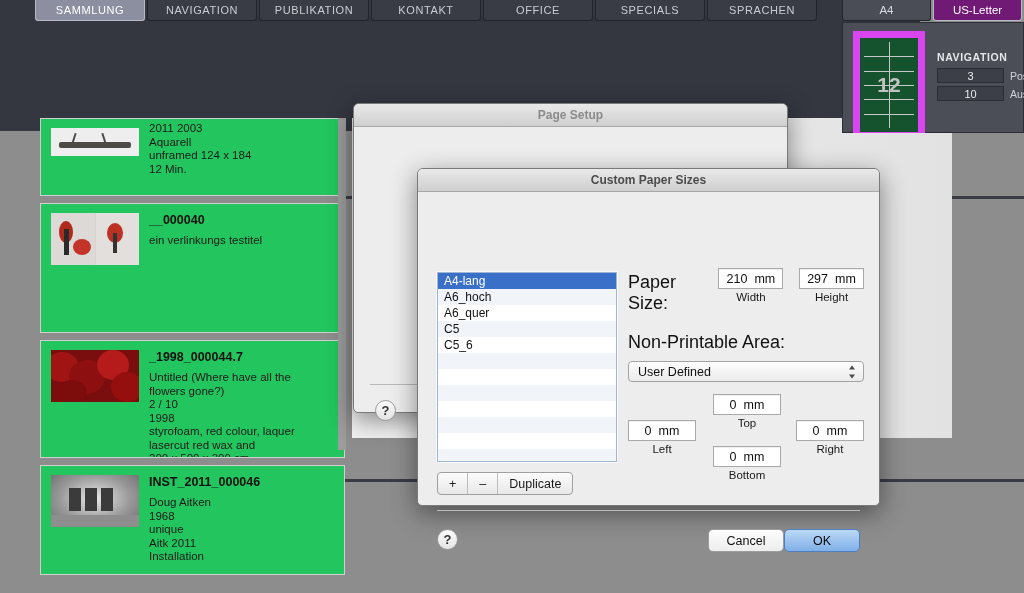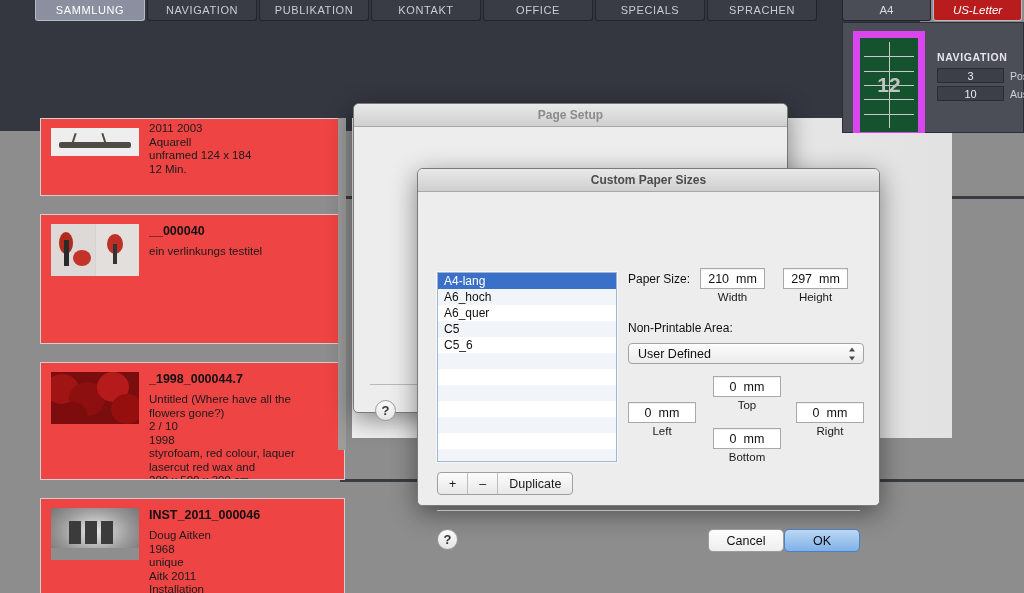--- a/index.html
+++ b/index.html
@@ -44,24 +44,24 @@
     border-color: #b6b9c6;
   }
 
   
   .record-list {
     position: absolute; left: 40px; top: 118px;
     width: 305px;
   }
   .record-card {
     position: relative;
-    background: #ef4444;
+    background: #22c55e;
     border: 1px solid #cfcfcf;
     box-sizing: border-box;
-    margin-bottom: 18px;
+    margin-bottom: 7px;
     padding: 9px 8px 9px 10px;
     display: flex;
     overflow: hidden;
   }
   .record-card.r1 { height: 78px; margin-top: 0; }
   .record-card.r2 { height: 130px; }
   .record-card.r3 { height: 118px; }
   .record-card.r4 { height: 110px; }
   .thumb {
     width: 88px; height: 52px; flex: 0 0 88px;
@@ -208,21 +208,21 @@
     height: 21px; box-sizing: border-box;
     display: flex; align-items: center; justify-content: center;
     font-size: 12.5px; color: #101010;
     box-shadow: 0 1px 1px rgba(0,0,0,.07) inset;
   }
   .mm-field .num { margin-right: 7px; }
   .sublabel {
     font-size: 11.5px; color: #1a1a1a;
     text-align: center; margin-top: 2px;
   }
-  .section-label { font-size: 12px; color: #111; }
+  .section-label { font-size: 18px; color: #111; }
 
   .cp-hr {
     position: absolute; left: 19px; right: 19px; bottom: 57px;
     height: 1px; background: #bcbcbc;
   }
   .cp-foot { position: absolute; left: 19px; right: 19px; bottom: 16px; height: 23px; }
   .btn {
     height: 23px; min-width: 76px; padding: 0 16px;
     border: 1px solid #9c9c9c; border-radius: 5px;
     background: linear-gradient(to bottom,#fdfdfd,#ededed);
@@ -241,21 +241,21 @@
     overflow: hidden;
   }
   .rp-tabs { display: flex; height: 21px; margin-left: 6px; }
   .rp-tab {
     width: 90px; height: 21px; margin-right: 2px;
     display: flex; align-items: center; justify-content: center;
     font-size: 11.5px; color: #d6d9df;
     background: #4a4d56; border: 1px solid #22242b; border-top: none;
     border-radius: 0 0 3px 3px; box-sizing: border-box;
   }
-  .rp-tab.active { background: #b91c1c; color: #ffffff; border-color: #b6b9c6; font-style: italic; }
+  .rp-tab.active { background: #701a75; color: #ffffff; border-color: #b6b9c6; }
   .rp-content {
     position: absolute; left: 6px; top: 22px; right: 0; bottom: 0;
     background: #4b4e57;
     border: 1px solid #2c2e35;
     box-sizing: border-box;
     padding: 8px 10px;
     display: flex;
   }
   .page-preview {
     width: 58px; height: 94px; background: #14532d;

